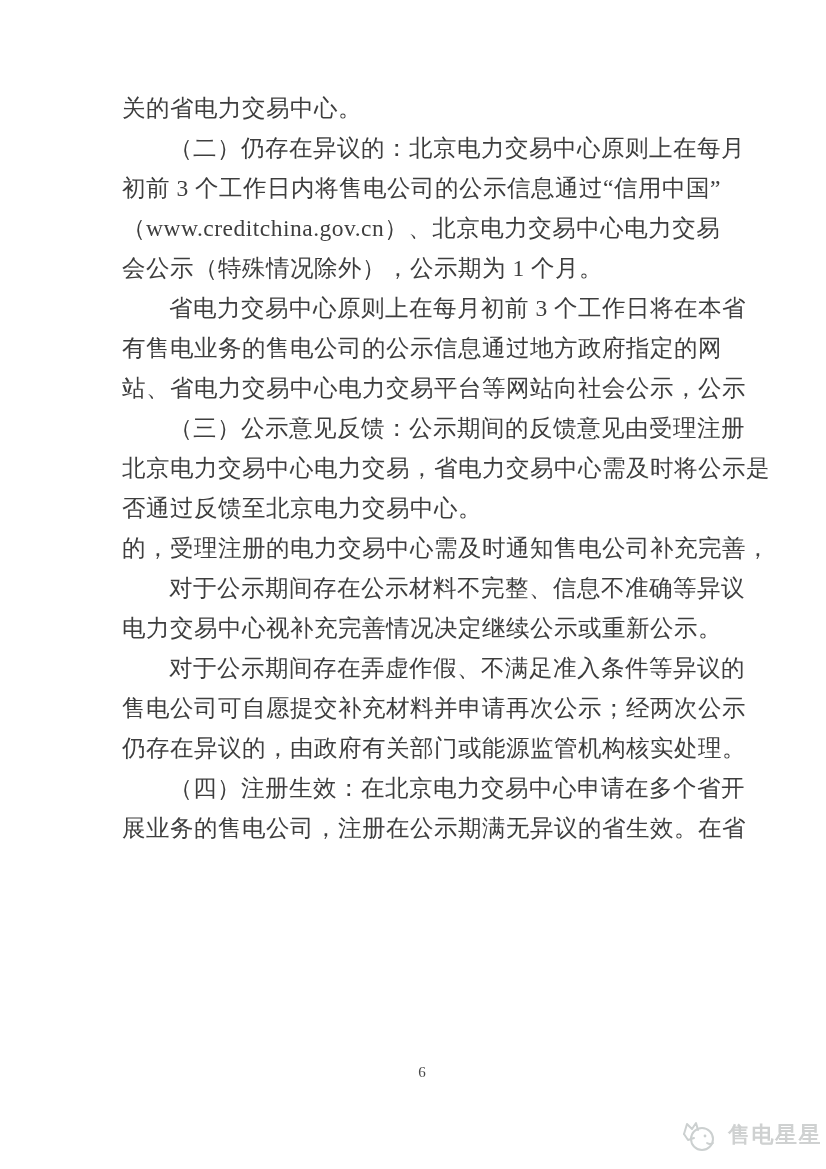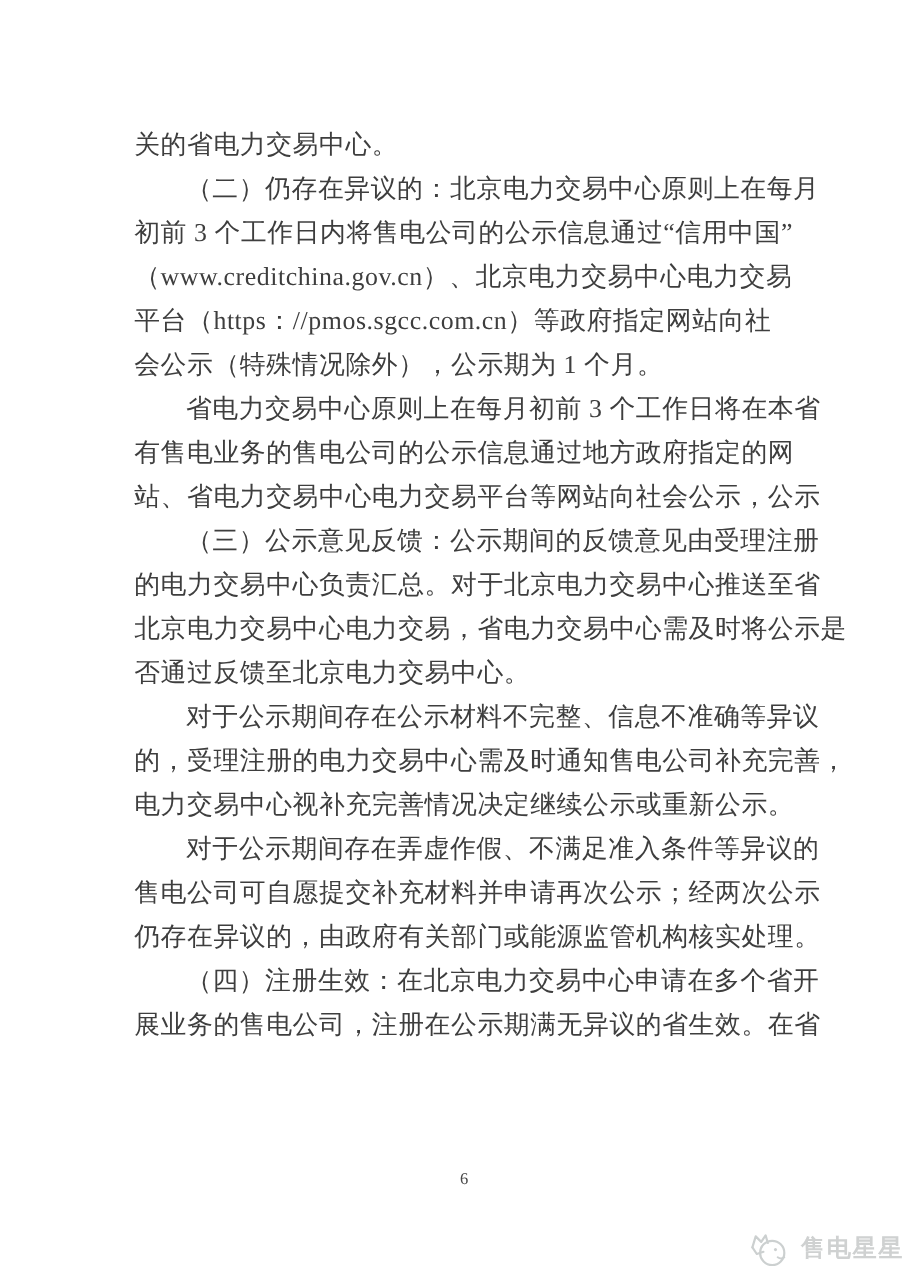--- a/index.html
+++ b/index.html
@@ -9,21 +9,21 @@
     position: relative;
     overflow: hidden;
     font-family: "Liberation Serif", "DejaVu Serif", serif;
   }
   .page {
     position: absolute; inset: 0;
     background: #ffffff;
   }
   .text-block {
     position: absolute;
-    left: 122px; top: 112px;
+    left: 122px; top: 88px;
     width: 622px;
   }
   .line {
     height: 40px;
     line-height: 40px;
     font-size: 23.5px;
     color: #3e3e3e;
     white-space: nowrap;
     letter-spacing: 0.5px;
   }
@@ -56,31 +56,29 @@
 </head>
 <body>
 
 <div class="page">
 
   <div class="text-block">
     <div class="line">关的省电力交易中心。</div>
     <div class="line indent">（二）仍存在异议的：北京电力交易中心原则上在每月</div>
     <div class="line">初前 3 个工作日内将售电公司的公示信息通过“信用中国”</div>
     <div class="line">（www.creditchina.gov.cn）、北京电力交易中心电力交易</div>
-    <div class="line">平台（https：//pmos.sgcc.com.cn）等政府指定网站向社</div>
     <div class="line">会公示（特殊情况除外），公示期为 1 个月。</div>
     <div class="line indent">省电力交易中心原则上在每月初前 3 个工作日将在本省</div>
     <div class="line">有售电业务的售电公司的公示信息通过地方政府指定的网</div>
     <div class="line">站、省电力交易中心电力交易平台等网站向社会公示，公示</div>
     <div class="line indent">（三）公示意见反馈：公示期间的反馈意见由受理注册</div>
-    <div class="line">的电力交易中心负责汇总。对于北京电力交易中心推送至省</div>
     <div class="line">北京电力交易中心电力交易，省电力交易中心需及时将公示是</div>
     <div class="line">否通过反馈至北京电力交易中心。</div>
+    <div class="line">的，受理注册的电力交易中心需及时通知售电公司补充完善，</div>
     <div class="line indent">对于公示期间存在公示材料不完整、信息不准确等异议</div>
-    <div class="line">的，受理注册的电力交易中心需及时通知售电公司补充完善，</div>
     <div class="line">电力交易中心视补充完善情况决定继续公示或重新公示。</div>
     <div class="line indent">对于公示期间存在弄虚作假、不满足准入条件等异议的</div>
     <div class="line">售电公司可自愿提交补充材料并申请再次公示；经两次公示</div>
     <div class="line">仍存在异议的，由政府有关部门或能源监管机构核实处理。</div>
     <div class="line indent">（四）注册生效：在北京电力交易中心申请在多个省开</div>
     <div class="line">展业务的售电公司，注册在公示期满无异议的省生效。在省</div>
   </div>
 
   <div class="page-number">6</div>
 

